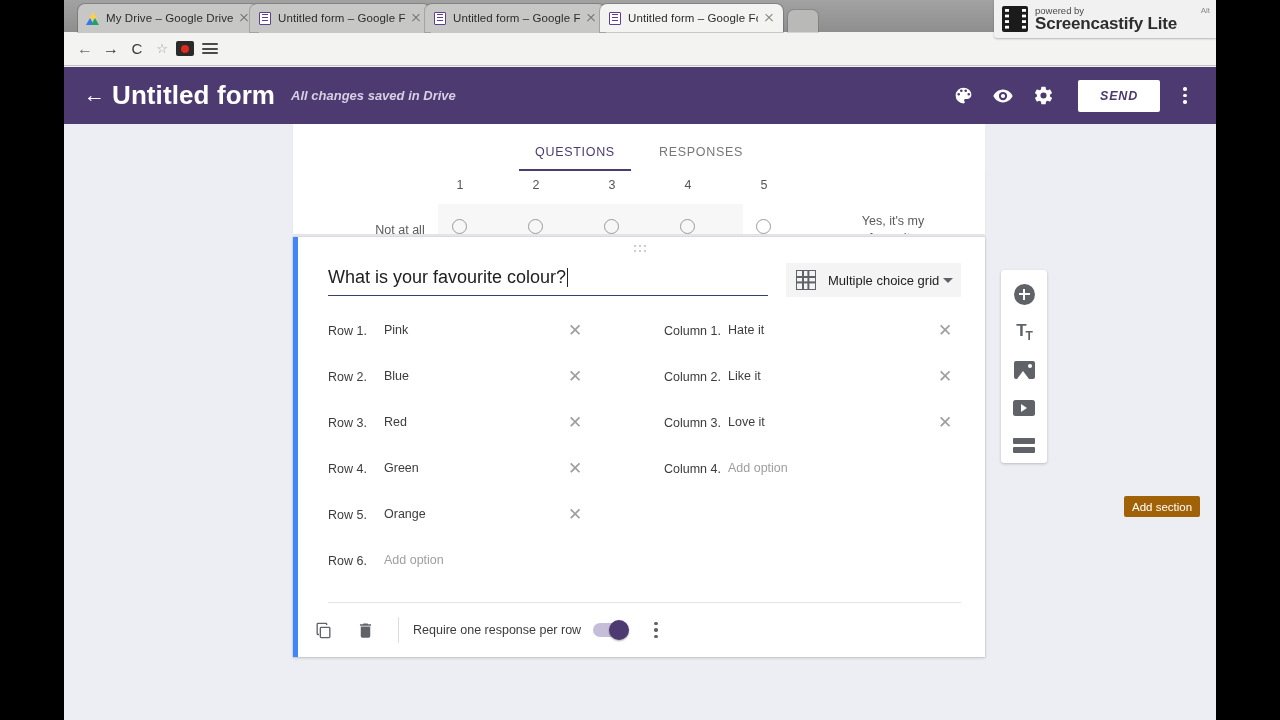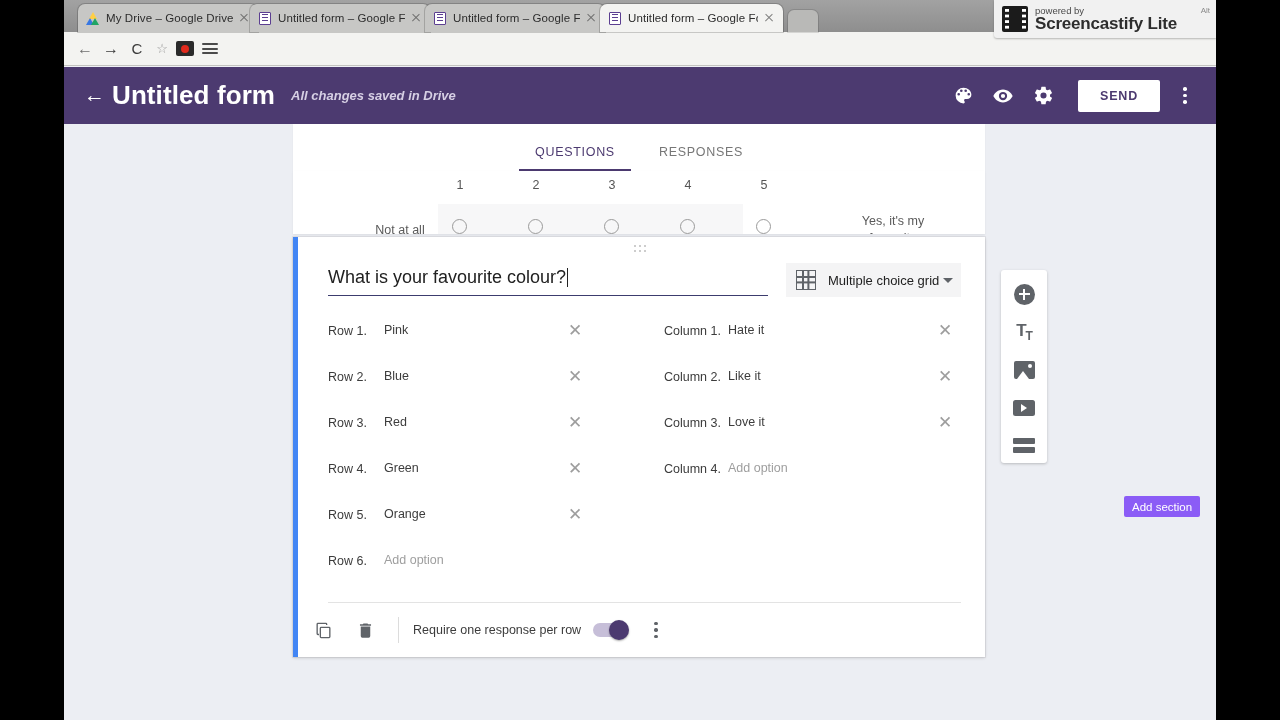--- a/index.html
+++ b/index.html
@@ -146,20 +146,21 @@
   .hdr-spacer { flex:1 1 auto; }
   .hdr-icon {
     width:34px; height:34px; margin-left:6px; color:#fff;
     display:flex; align-items:center; justify-content:center;
   }
   .send-btn {
     margin-left:18px; background:#fff; color:#4c3a70;
     font-size:12.5px; font-weight:bold; letter-spacing:.8px;
     padding: 9px 22px; border-radius:2px; border:none;
     font-family:"Liberation Sans", sans-serif;
+    font-style:italic;
   }
   .kebab {
     width:26px; height:34px; margin-left:12px;
     display:flex; flex-direction:column; align-items:center; justify-content:center; gap:3px;
   }
   .kebab i { width:3.5px; height:3.5px; border-radius:50%; background:#fff; display:block;}
 
   
   .tabcard {
     position:absolute; left:229px; top:57px; width:692px; height:47px;
@@ -321,21 +322,21 @@
     content:"";position:absolute;left:8px;top:4px;
     border-top:4px solid transparent;border-bottom:4px solid transparent;border-left:6.5px solid #fff;
   }
   .tool-sec {
     width:22px;height:17px;position:relative;
   }
   .tool-sec .bar1{position:absolute;left:0;top:0;width:22px;height:6px;background:#5f6368;border-radius:1px;}
   .tool-sec .bar2{position:absolute;left:0;top:9px;width:22px;height:6px;background:#5f6368;border-radius:1px;}
   .tooltip {
     position:absolute; left:1060px; top:429px; height:21px;
-    background:#8b5cf6; color:#fff; font-size:11.5px;
+    background:#a16207; color:#fff; font-size:11.5px;
     display:flex;align-items:center;padding:0 8px; border-radius:2px;
   }
 
   
   .watermark {
     position:absolute; right:0; top:0; width:222px; height:38px;
     background:#f1f1f1; border-bottom-left-radius:3px;
     display:flex; align-items:center; padding-left:8px;
     box-shadow:0 1px 2px rgba(0,0,0,.25);
   }

